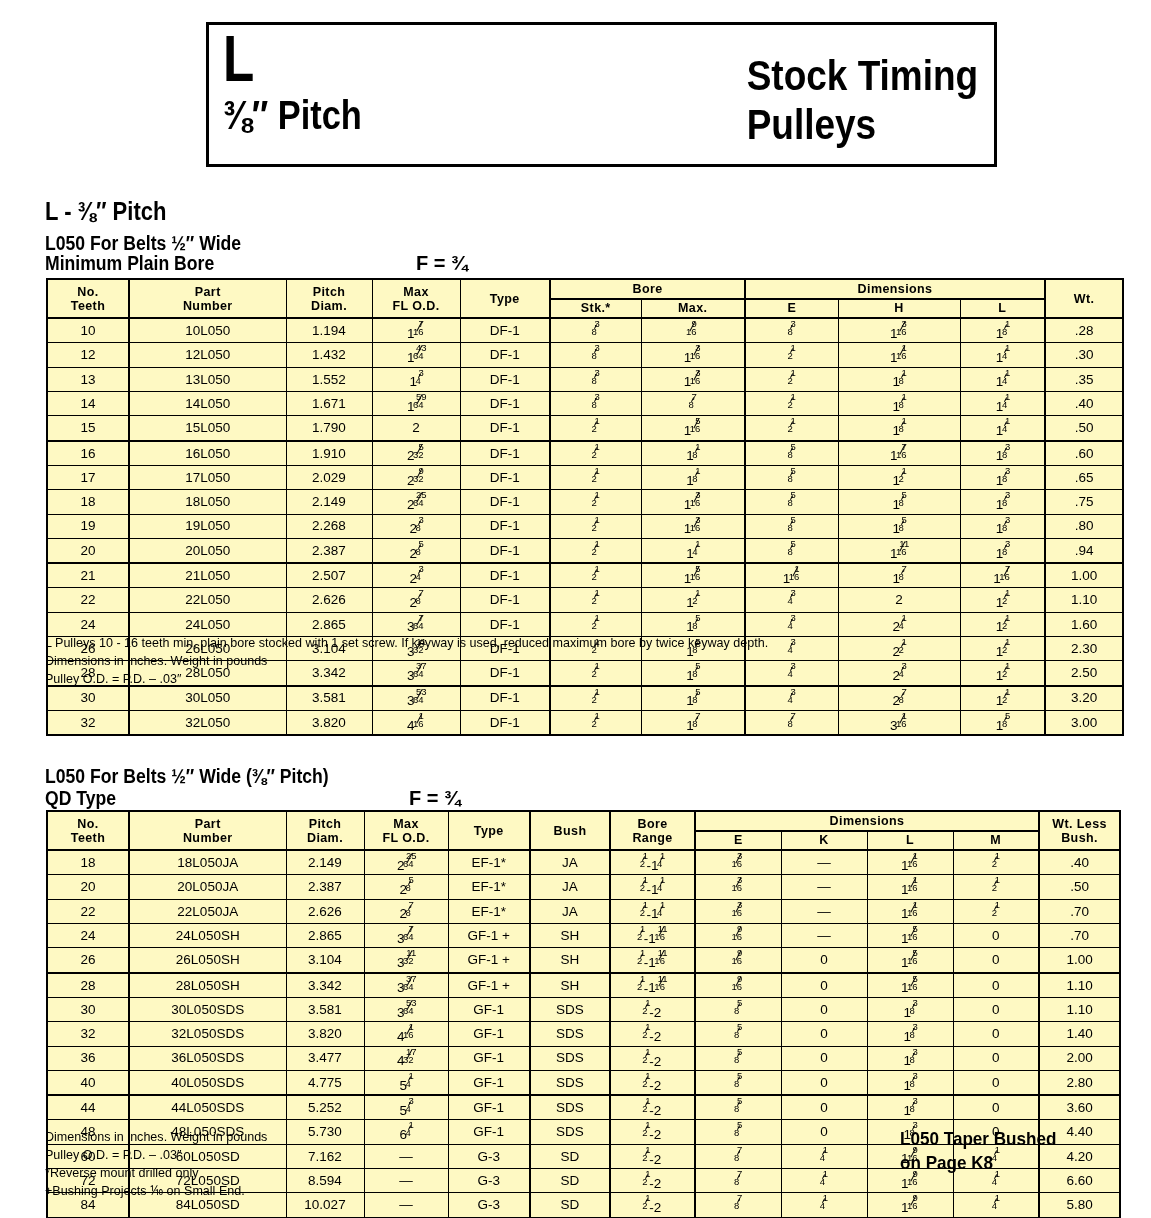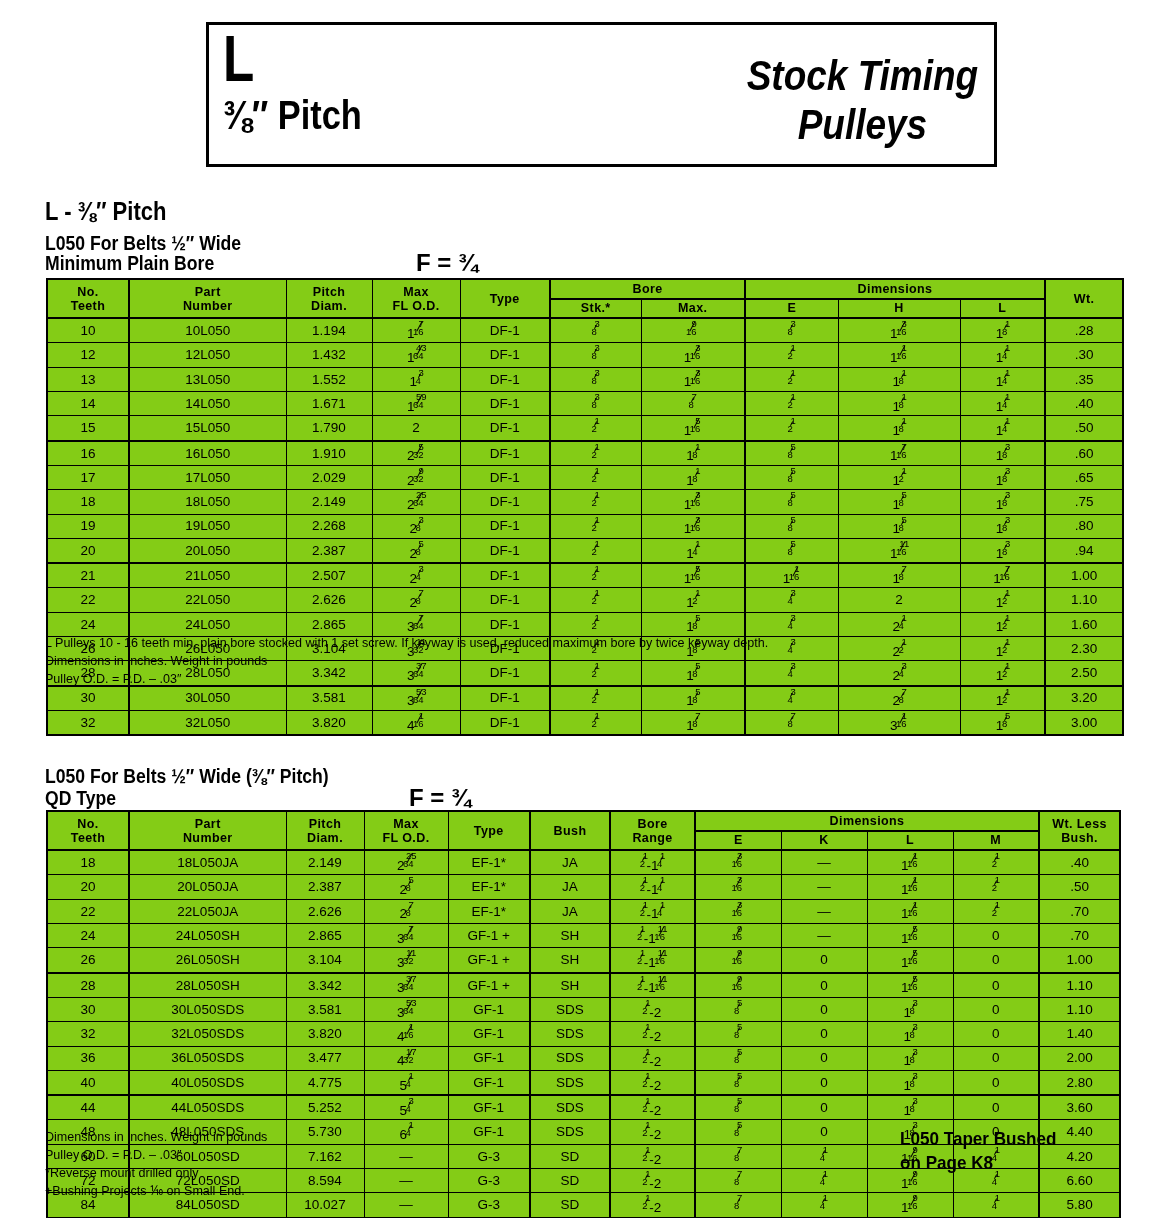--- a/index.html
+++ b/index.html
@@ -53,22 +53,21 @@
     line-height: 44px;
     transform: scaleX(0.86);
     transform-origin: left center;
     margin-top: 2px;
     white-space: nowrap;
   }
   .masthead-right {
     position: absolute;
     right: 16px;
     top: 26px;
-    text-align: center;
-    font-style: italic;
+    text-align: left;
   }
   .mh-title1, .mh-title2 {
     font-weight: bold;
     font-size: 43px;
     line-height: 49px;
     transform: scaleX(0.86);
     transform-origin: right center;
     white-space: nowrap;
   }
 
@@ -86,32 +85,32 @@
   }
   .h-mid {
     font-size: 20px;
     line-height: 22px;
     transform: scaleX(0.88);
     transform-origin: left center;
   }
   .f-eq {
     position: absolute;
     font-weight: bold;
-    font-size: 24px;
+    font-size: 20px;
     line-height: 22px;
     white-space: nowrap;
   }
 
   
   table.cat {
     position: absolute;
     border-collapse: collapse;
     table-layout: fixed;
     font-size: 13.5px;
-    background: #84cc16;
+    background: #fef9c3;
   }
   table.cat td, table.cat th {
     border: 1px solid #000;
     text-align: center;
     vertical-align: middle;
     padding: 0;
     font-weight: normal;
     white-space: nowrap;
     line-height: 17.6px;
     height: 17.6px;

